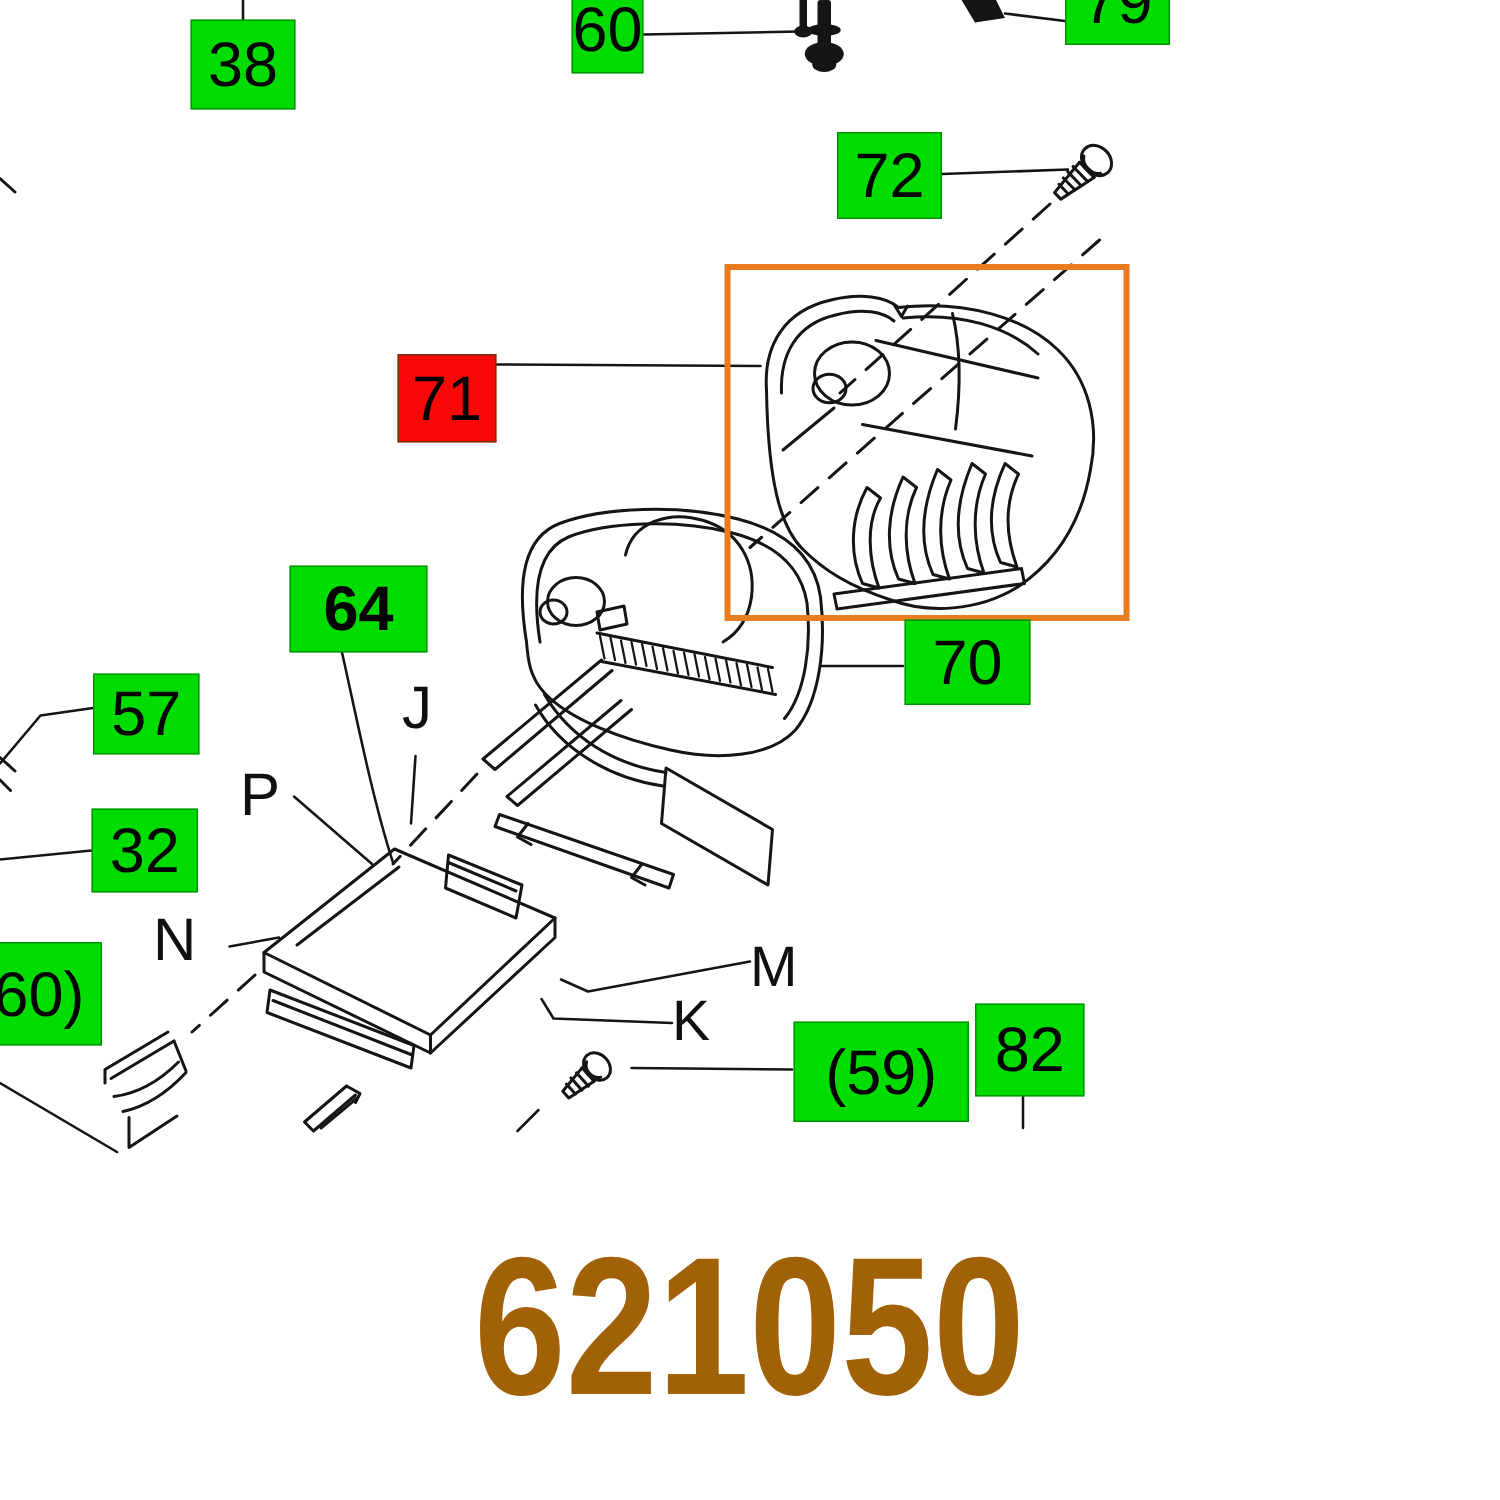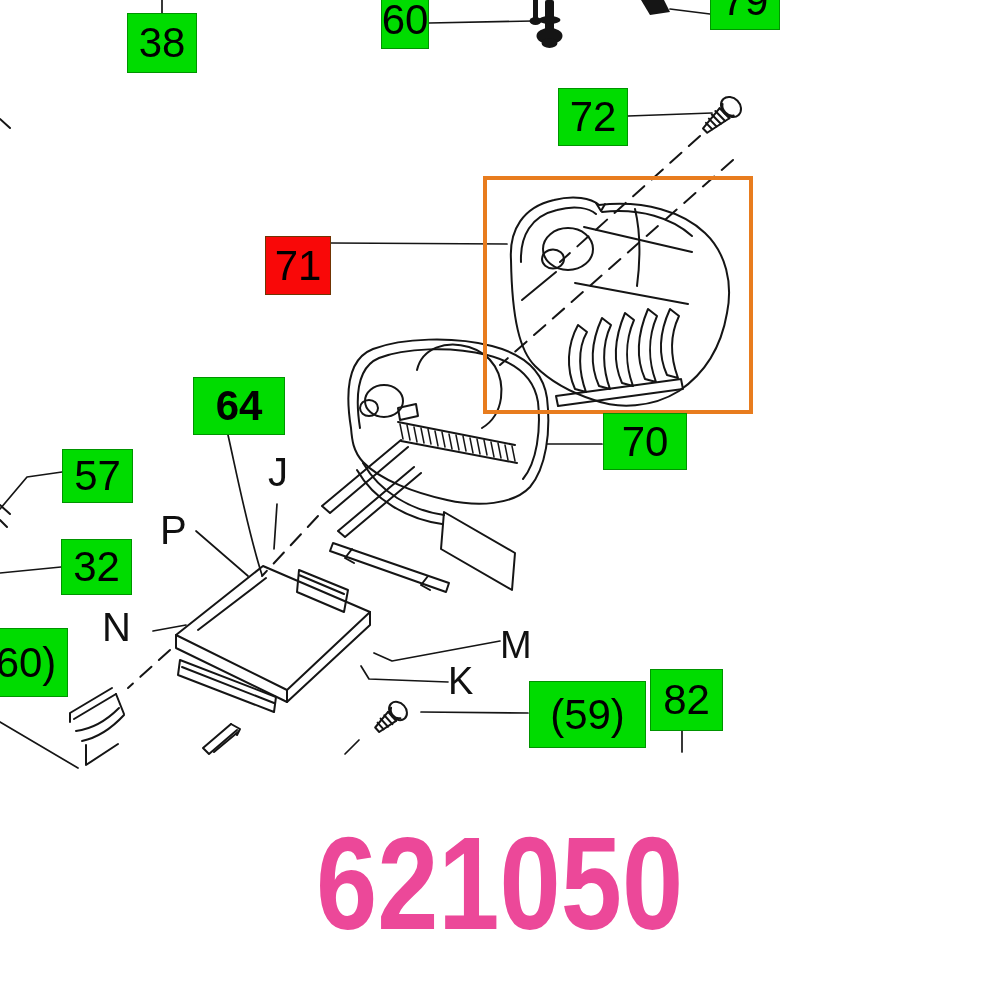--- a/index.html
+++ b/index.html
@@ -41,21 +41,21 @@
   .ltr-M{left:500px;top:626px;font-size:38px;}
   .ltr-K{left:448px;top:662px;font-size:38px;}
 
   .highlight-box{
     position:absolute;left:483px;top:176px;width:262px;height:230px;
     border:4px solid #e87c1e;box-sizing:content-box;
   }
 
   .part-number{
     position:absolute;left:0;top:818px;width:100%;
-    text-align:center;color:#ec4899;
+    text-align:center;color:#a16207;
   }
   .part-number span{
     display:inline-block;font-weight:bold;font-size:131px;line-height:1;
     transform:scaleX(.84);transform-origin:50% 50%;letter-spacing:0;
   }
 </style>
 </head>
 <body>
 
 <svg class="diagram" width="1000" height="1000" viewBox="0 0 1000 1000" fill="none" stroke="#151515" stroke-width="2" stroke-linecap="round" stroke-linejoin="round">

